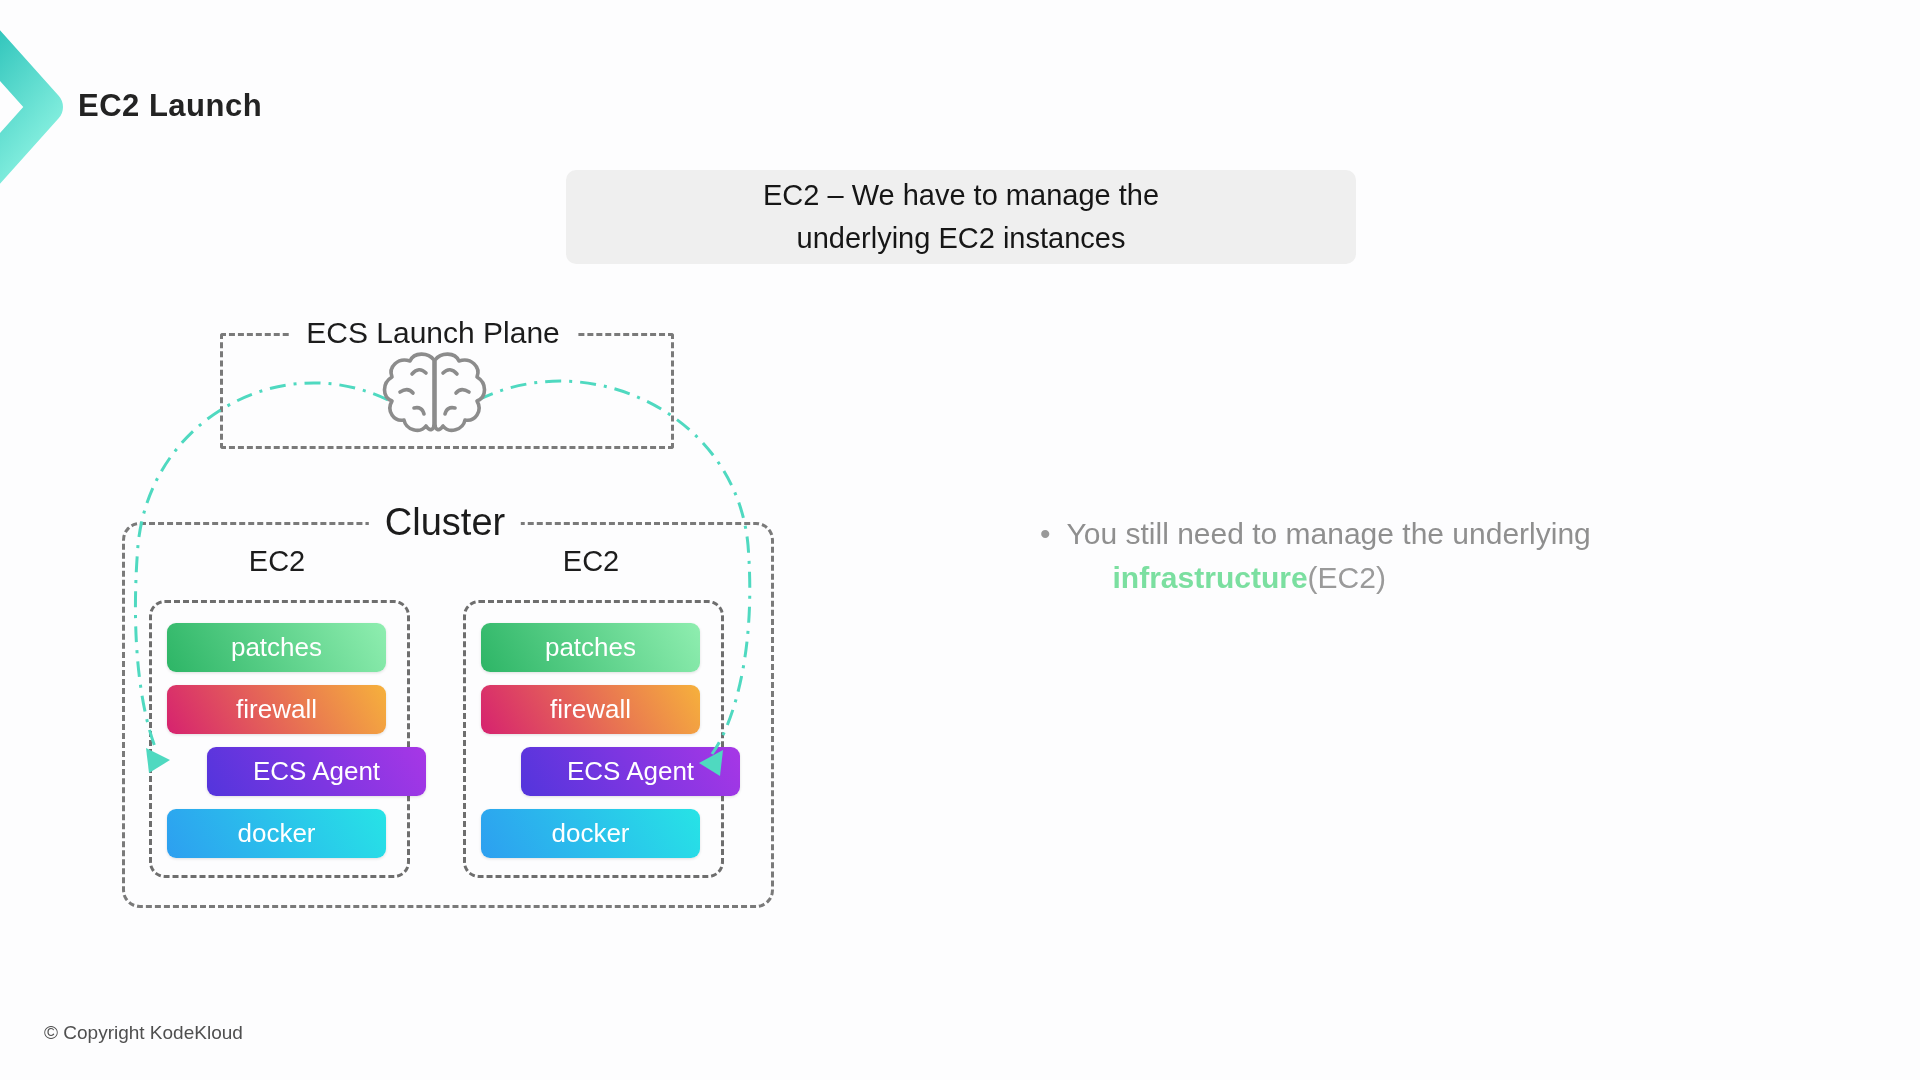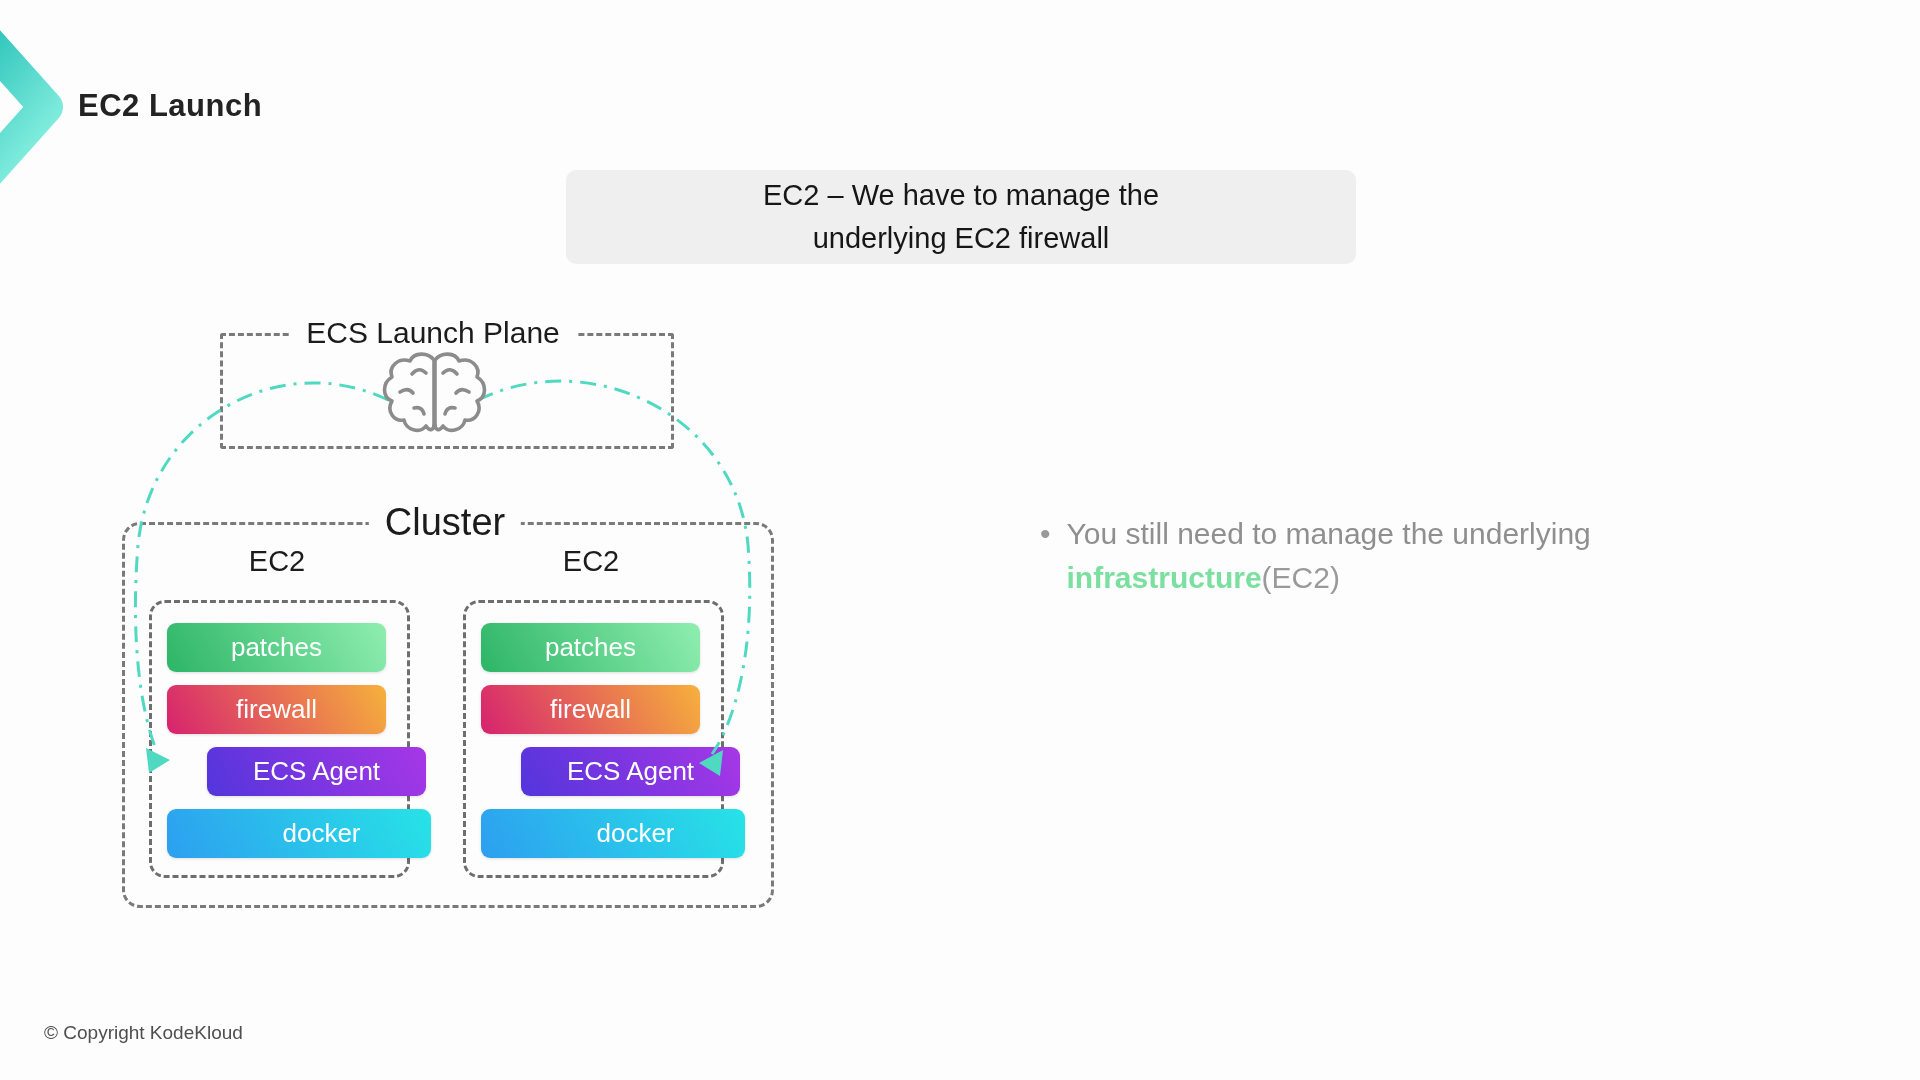--- a/index.html
+++ b/index.html
@@ -41,21 +41,21 @@
   }
   
   .comp{
     position:absolute;width:219px;height:49px;border-radius:9px;
     display:flex;align-items:center;justify-content:center;
     color:#ffffff;font-size:26px;font-weight:500;
     box-shadow:0 1px 3px rgba(0,0,0,.12);
   }
   .col-left .comp{left:167px;}
   .col-right .comp{left:481px;}
-  .row-0{top:623px;} .row-1{top:685px;} .row-2{top:747px;margin-left:40px;} .row-3{top:809px;padding-left:45px;}
+  .row-0{top:623px;} .row-1{top:685px;} .row-2{top:747px;margin-left:40px;} .row-3{top:809px;}
   
   .overlay{position:absolute;left:0;top:0;pointer-events:none;}
   
   .note{
     position:absolute;left:1040px;top:512px;
     font-size:30px;line-height:44px;color:#8f8f8f;
     display:flex;
   }
   .note .marker{margin-right:16px;color:#999;}
   .note .hl{font-weight:700;}
@@ -75,21 +75,21 @@
         <stop offset="1" stop-color="#83eede"></stop>
       </linearGradient>
     </defs>
     <path d="M -14 10 L 46 77 L -14 144" fill="none" stroke="url(#tealGrad)" stroke-width="34" stroke-linecap="round" stroke-linejoin="round"></path>
   </svg>
 
   <div class="page-title">EC2 Launch</div>
 
   <div class="callout">
     <div>EC2 – We have to manage the</div>
-    <div>underlying EC2 firewall</div>
+    <div>underlying EC2 instances</div>
   </div>
 
   <div class="dashed-box control-plane"></div>
   <div class="box-label" style="left:433px;top:333px;">ECS Launch Plane</div>
 
   <div class="dashed-box cluster"></div>
   <div class="box-label" style="left:445px;top:522px;font-size:38px;">Cluster</div>
 
   <div class="ec2-label" style="left:277px;">EC2</div>
   <div class="ec2-label" style="left:591px;">EC2</div>
@@ -142,19 +142,19 @@
       <path d="M 71 22 q -7 -8 -14 -1" fill="none"></path>
       <path d="M 83 40 q -8 -5 -13 1" fill="none"></path>
       <path d="M 69 56 q -8 -2 -10 6" fill="none"></path>
     </g>
   </svg>
 
   <div class="note">
     <span class="marker">•</span>
     <span>
       <span>You still need to manage the underlying</span><br>
-      <span class="hl" id="note-hl" style="color: rgb(123, 223, 160);">infrastructure</span><span class="suffix">(EC2)</span>
+      <span class="hl" id="note-hl" style="color: rgb(123, 223, 160); margin-left: 46px;">infrastructure</span><span class="suffix">(EC2)</span>
     </span>
   </div>
 
   <div class="copyright">© Copyright KodeKloud</div>
 
 </div>
 
 </body></html>

